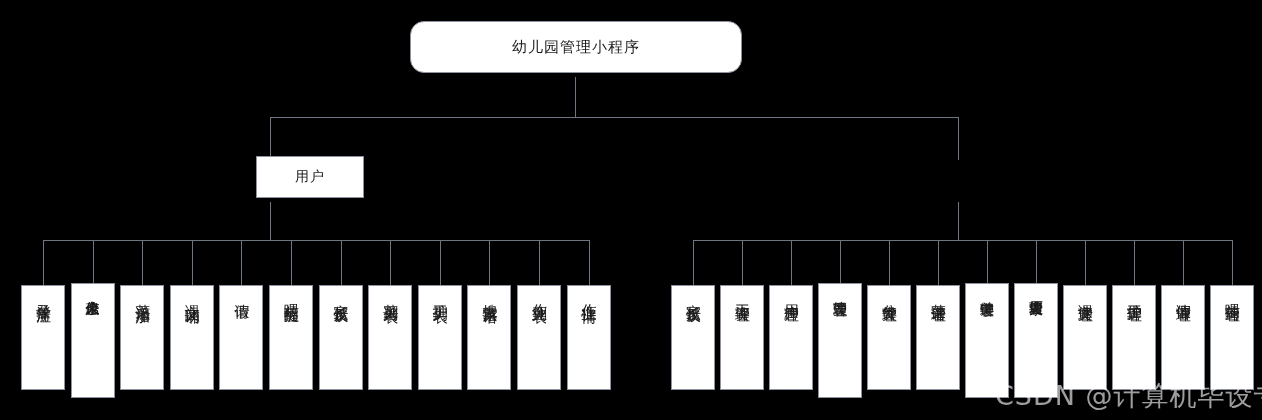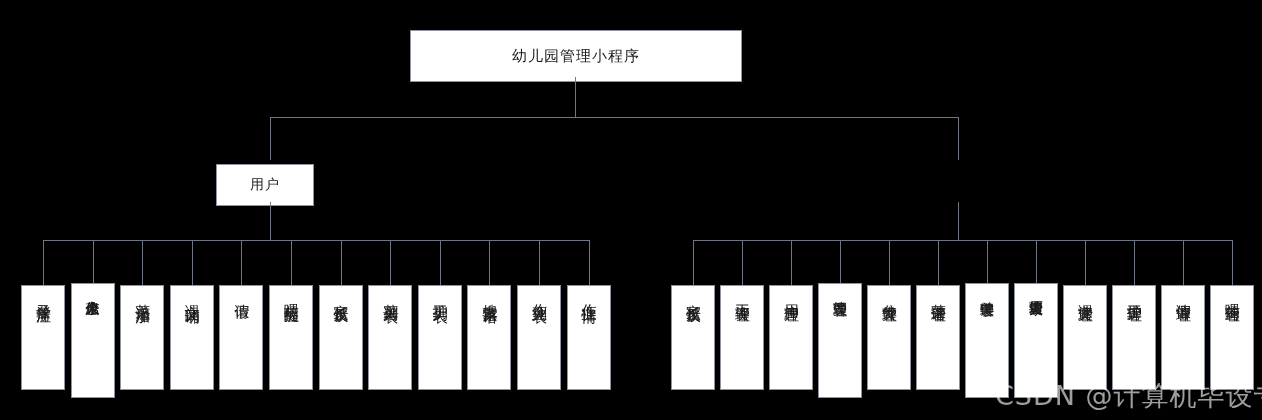--- a/index.html
+++ b/index.html
@@ -26,33 +26,35 @@
     box-sizing: border-box;
     color: #1a1a1a;
     display: flex;
     align-items: center;
     justify-content: center;
     text-align: center;
   }
 
   .node.root {
     left: 410px;
-    top: 30px;
+    top: 21px;
     width: 332px;
     height: 52px;
     font-size: 15px;
     letter-spacing: 1px;
+    border-radius: 14px;
   }
 
   .node.level2 {
-    top: 164px;
-    width: 98px;
+    top: 156px;
+    width: 108px;
     height: 42px;
     font-size: 14px;
     letter-spacing: 1px;
+    margin-left: 40px;
   }
   .node.level2.user  { left: 216px; }
   .node.level2.admin { left: 903px; }
 
   
   .leaf {
     position: absolute;
     top: 285px;
     width: 44px;
     background: #ffffff;

